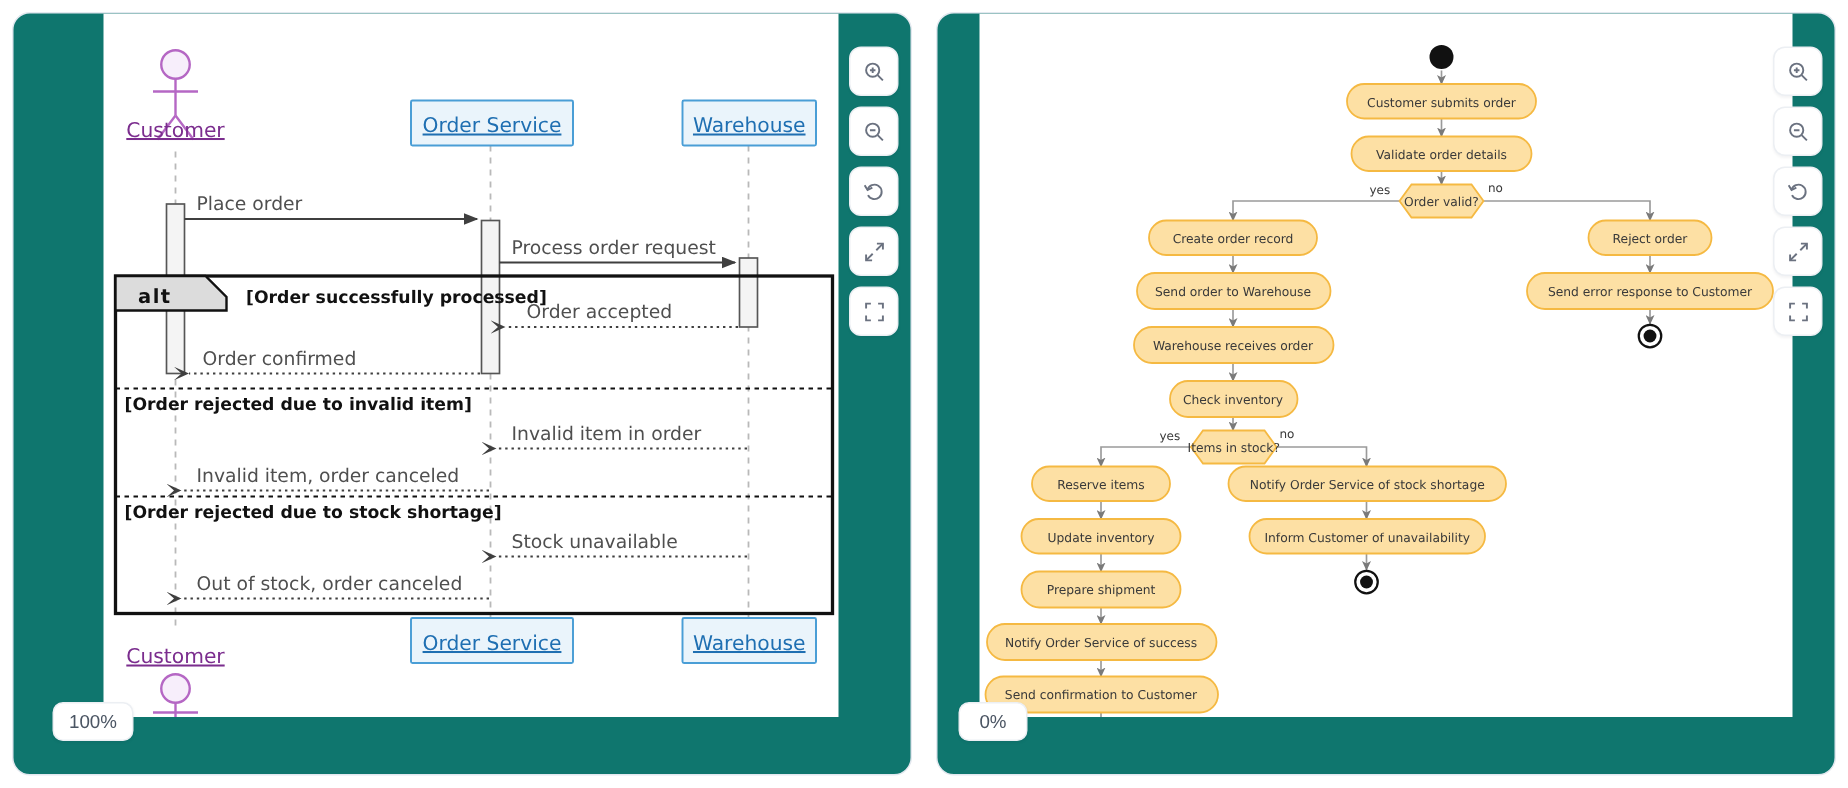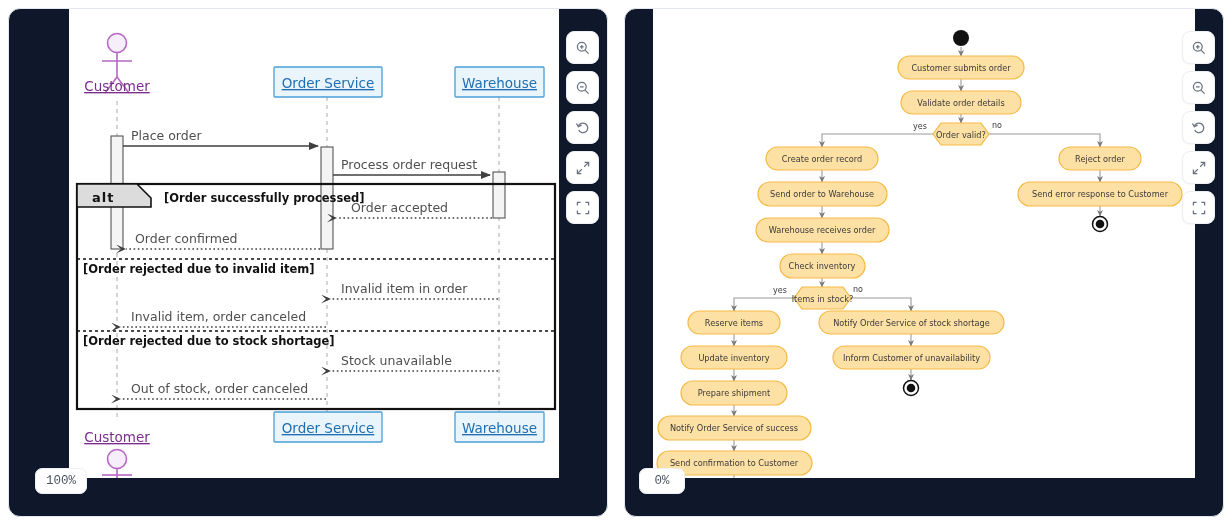--- a/index.html
+++ b/index.html
@@ -14,21 +14,21 @@
   .app {
     position: relative;
     width: 1232px; height: 525px;
     display: flex;
     gap: 16px;
     padding: 8px;
   }
   .panel {
     position: relative;
     flex: 1 1 0;
-    background: #0f172a;
+    background: #0f766e;
     border: 1px solid #e3e8ef;
     border-radius: 12px;
     overflow: hidden;
   }
   .canvas-wrap {
     position: absolute;
     left: 60px; top: 0px;
     right: 48px; bottom: 38px;
     background: #ffffff;
     overflow: hidden;
@@ -68,21 +68,21 @@
     min-width: 46px;
     padding: 5px 10px;
     background: #ffffff;
     border: 1px solid #eceff3;
     border-radius: 7px;
     box-shadow: 0 1px 2px rgba(16,24,40,0.05);
     font-size: 12.5px;
     color: #4b5563;
     text-align: center;
     z-index: 20;
-    font-family: Liberation Mono, monospace;
+    font-family: Liberation Sans, sans-serif;
   }
   .zoom-badge.right-badge { left: 14px; }
 
   
   .seq-participant-text {
     font-family: "DejaVu Sans", sans-serif;
     font-size: 13.5px;
     fill: #1f6fb2;
     text-decoration: underline;
     text-anchor: middle;

